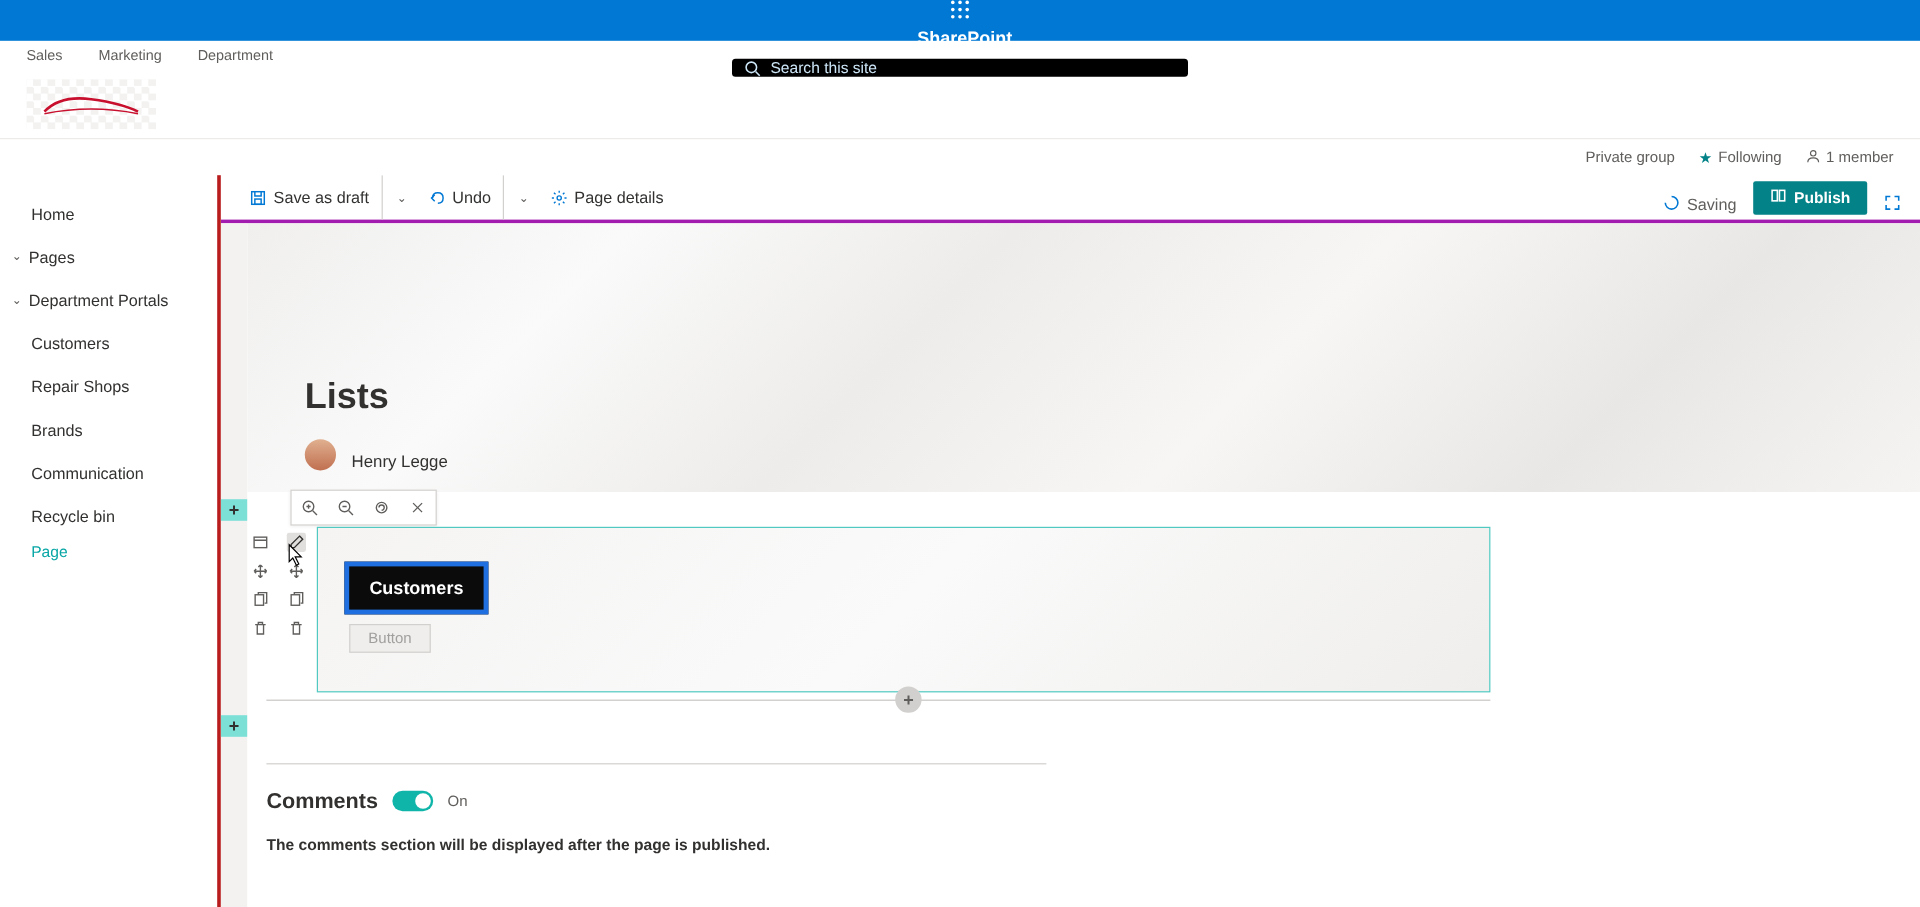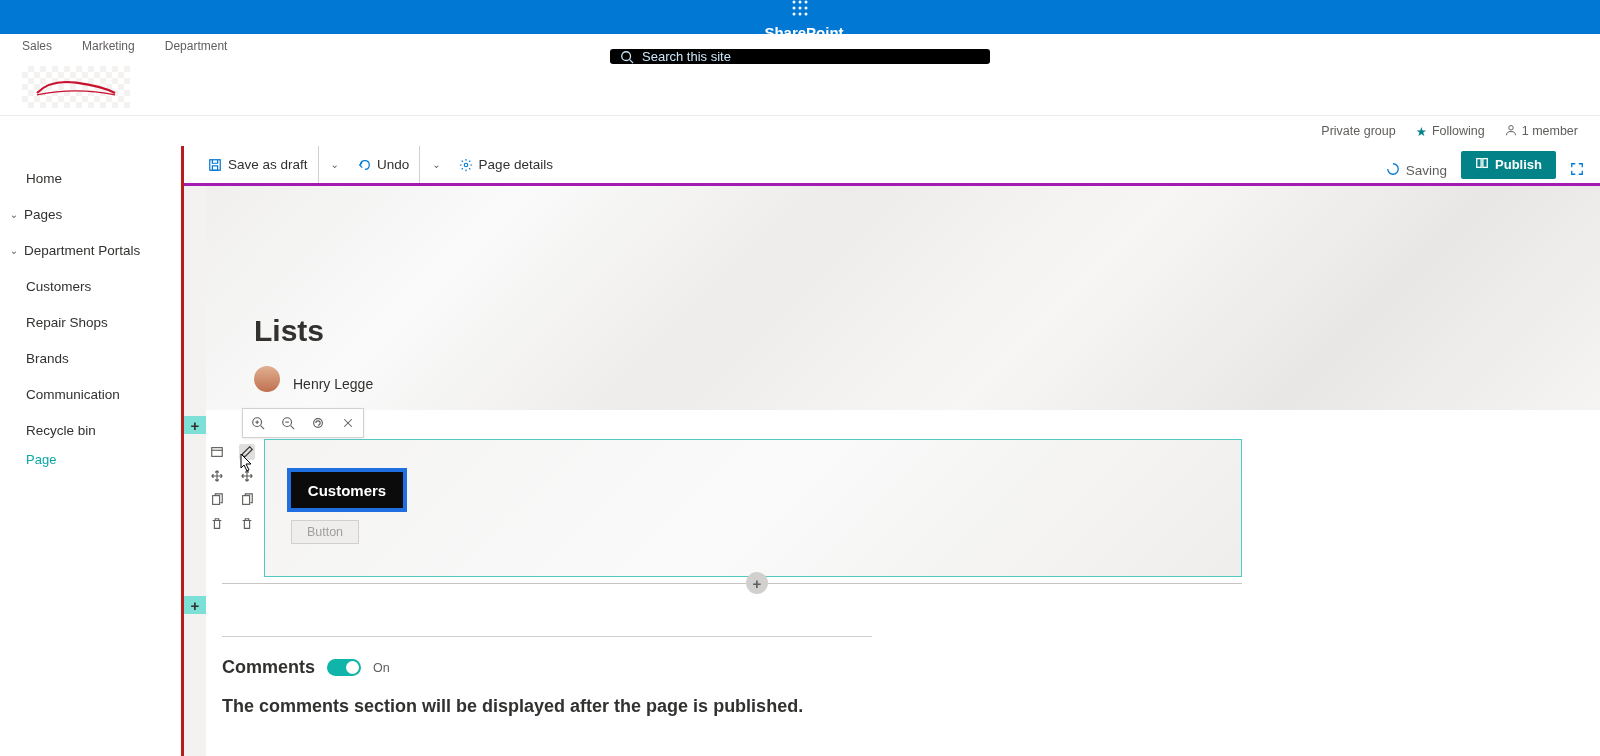--- a/index.html
+++ b/index.html
@@ -87,21 +87,21 @@
   .add-circle { position: absolute; top: 386px; left: 540px; width: 22px; height: 22px; border-radius: 50%; background: #d2d0ce; display: flex; align-items: center; justify-content: center; font-size: 15px; font-weight: 600; cursor: pointer; color:#605e5c;}
   .section-bottom-border { position:absolute; top: 397px; left:16px; width: 1020px; height:1px; background:#c8c6c4; }
 
   
   .comments-block { position: absolute; top: 450px; left: 16px; width: 650px; }
   .comments-block .divider { height: 1px; background: #d2d0ce; margin-bottom: 20px; }
   .comments-head { display: flex; align-items: center; gap: 12px; font-size: 18px; font-weight: 600; margin-bottom: 18px; }
   .toggle { width: 34px; height: 17px; border-radius: 10px; background: #0fb5a9; position: relative; cursor: pointer; }
   .toggle::after { content:""; position:absolute; right:2px; top:2px; width:13px; height:13px; background:#fff; border-radius:50%; }
   .toggle-label { font-size: 12.5px; font-weight: 400; color:#605e5c;}
-  .comments-note { font-size: 18px; font-weight: 600; }
+  .comments-note { font-size: 13px; font-weight: 600; }
 
   
   .svgico { display:inline-flex; }
   .caret-down { font-size:10px; color:#605e5c; cursor:pointer; padding:0 6px;}
 </style>
 </head>
 <body>
 
 <div class="suite-bar">
   <div class="waffle">

